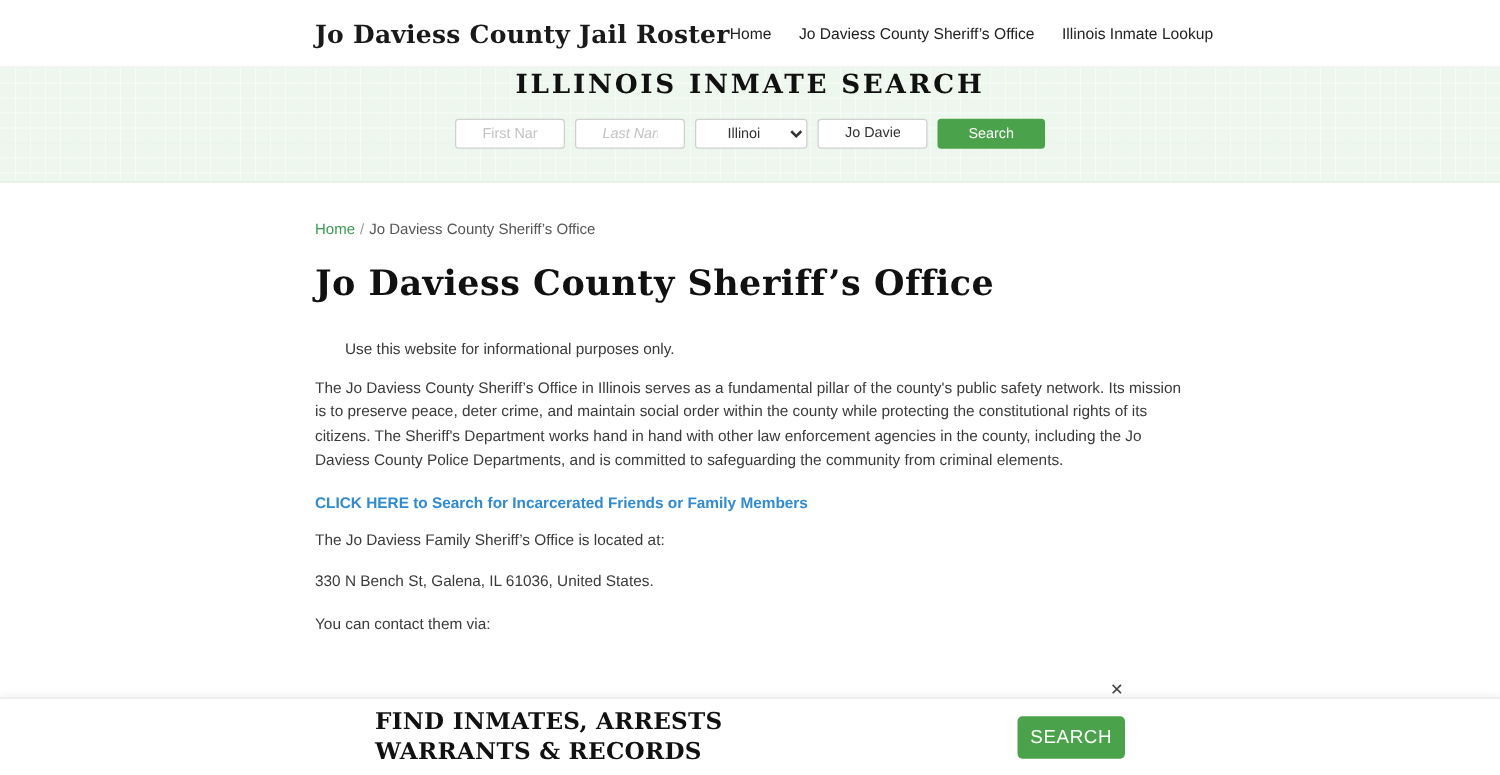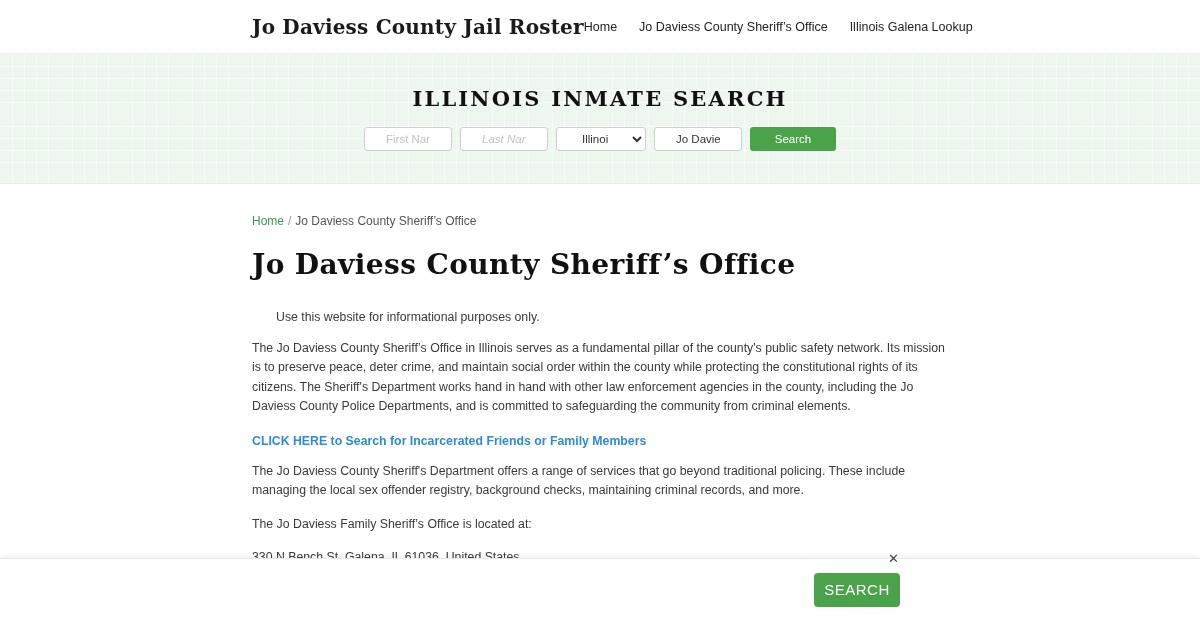--- a/index.html
+++ b/index.html
@@ -39,32 +39,31 @@
   }
   .main-nav a {
     font-size: 12.5px;
     color: #222;
     text-decoration: none;
     white-space: nowrap;
   }
 
   
   .hero {
-    height: 130px;
+    height: 92px;
     background-color: #eef7ee;
     background-image:
       linear-gradient(to right, rgba(255,255,255,0.55) 1px, transparent 1px),
       linear-gradient(to bottom, rgba(255,255,255,0.55) 1px, transparent 1px),
       linear-gradient(to right, rgba(190,222,190,0.45) 1px, transparent 1px),
       linear-gradient(to bottom, rgba(190,222,190,0.45) 1px, transparent 1px);
     background-size: 12px 12px, 12px 12px, 60px 60px, 60px 60px;
     display: flex;
     flex-direction: column;
     align-items: center;
-    justify-content: center;
     border-bottom: 1px solid #e2eee2;
   }
   .hero-title {
     font-family: "DejaVu Serif", serif;
     font-weight: bold;
     font-size: 21px;
     letter-spacing: 2.2px;
     color: #111;
     margin: 0 0 16px 0;
     text-transform: uppercase;
@@ -202,21 +201,21 @@
   }
 </style>
 </head>
 <body>
 
 <div class="site-header">
   <div class="brand">Jo Daviess County Jail Roster</div>
   <nav class="main-nav">
     <a href="#">Home</a>
     <a href="#">Jo Daviess County Sheriff’s Office</a>
-    <a href="#">Illinois Galena Lookup</a>
+    <a href="#">Illinois Inmate Lookup</a>
   </nav>
 </div>
 
 <div class="hero">
   <div class="hero-title">ILLINOIS INMATE SEARCH</div>
   <div class="search-row">
     <input id="first-name" type="text" placeholder="First Name" style="">
     <input id="last-name" type="text" placeholder="Last Name" style="">
     <select id="state">
       <option>Illinois</option>
@@ -233,32 +232,33 @@
   </div>
 
   <h1 class="page-title">Jo Daviess County Sheriff’s Office</h1>
 
   <p class="tight">Use this website for informational purposes only.</p>
 
   <p>The Jo Daviess County Sheriff’s Office in Illinois serves as a fundamental pillar of the county's public safety network. Its mission is to preserve peace, deter crime, and maintain social order within the county while protecting the constitutional rights of its citizens. The Sheriff's Department works hand in hand with other law enforcement agencies in the county, including the Jo Daviess County Police Departments, and is committed to safeguarding the community from criminal elements.</p>
 
   <a href="#" class="cta-link">CLICK HERE to Search for Incarcerated Friends or Family Members</a>
 
-  <p>The Jo Daviess County Sheriff's Department offers a range of services that go beyond traditional policing. These include managing the local sex offender registry, background checks, maintaining criminal records, and more.</p>
 
 
   <p>The Jo Daviess Family Sheriff’s Office is located at:</p>
 
   <p>330 N Bench St, Galena, IL 61036, United States.</p>
 
   <p>You can contact them via:</p>
 
   
 </div>
 
 <div class="ad-bar">
   <div class="ad-inner">
     <button class="ad-close">✕</button>
     <div class="ad-text">
+      <div>FIND INMATES, ARRESTS</div>
+      <div>WARRANTS &amp; RECORDS</div>
     </div>
     <button class="ad-btn">SEARCH</button>
   </div>
 </div>
 
 </body></html>

